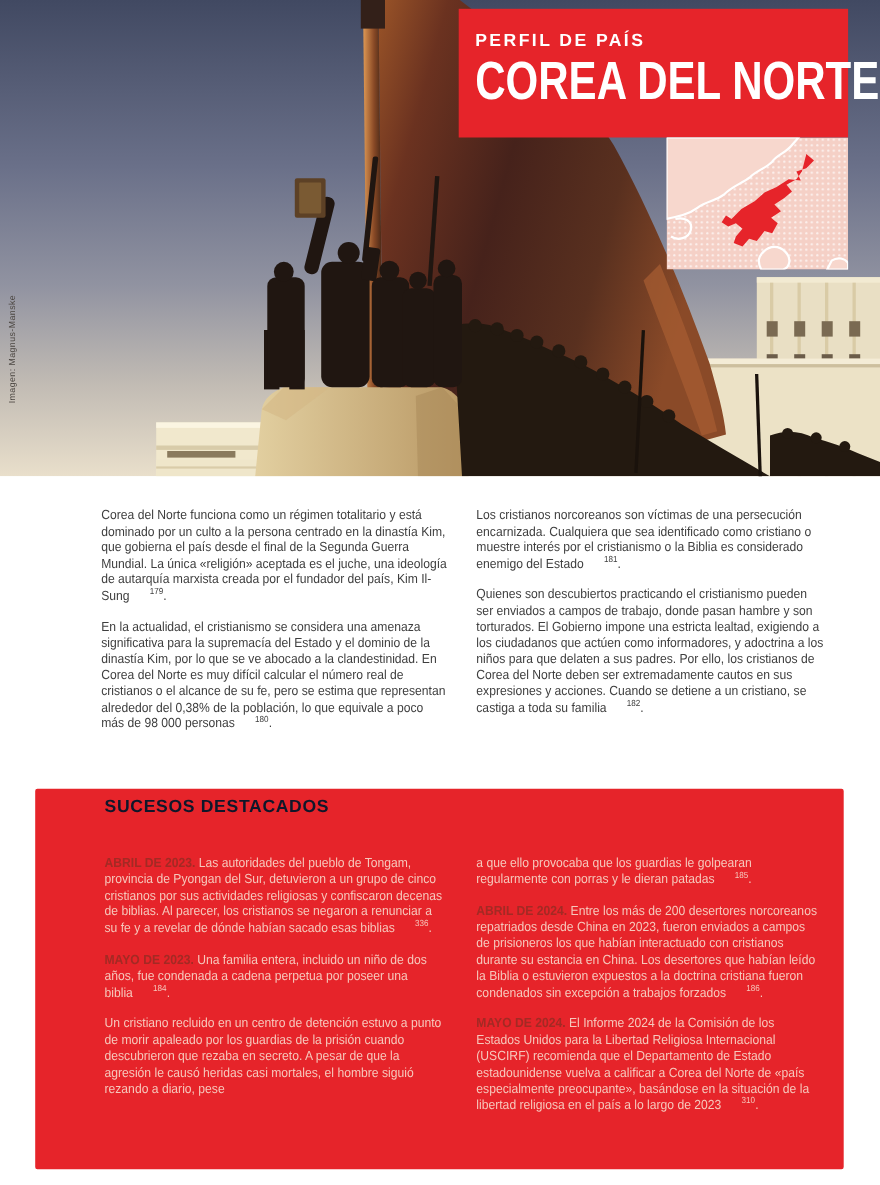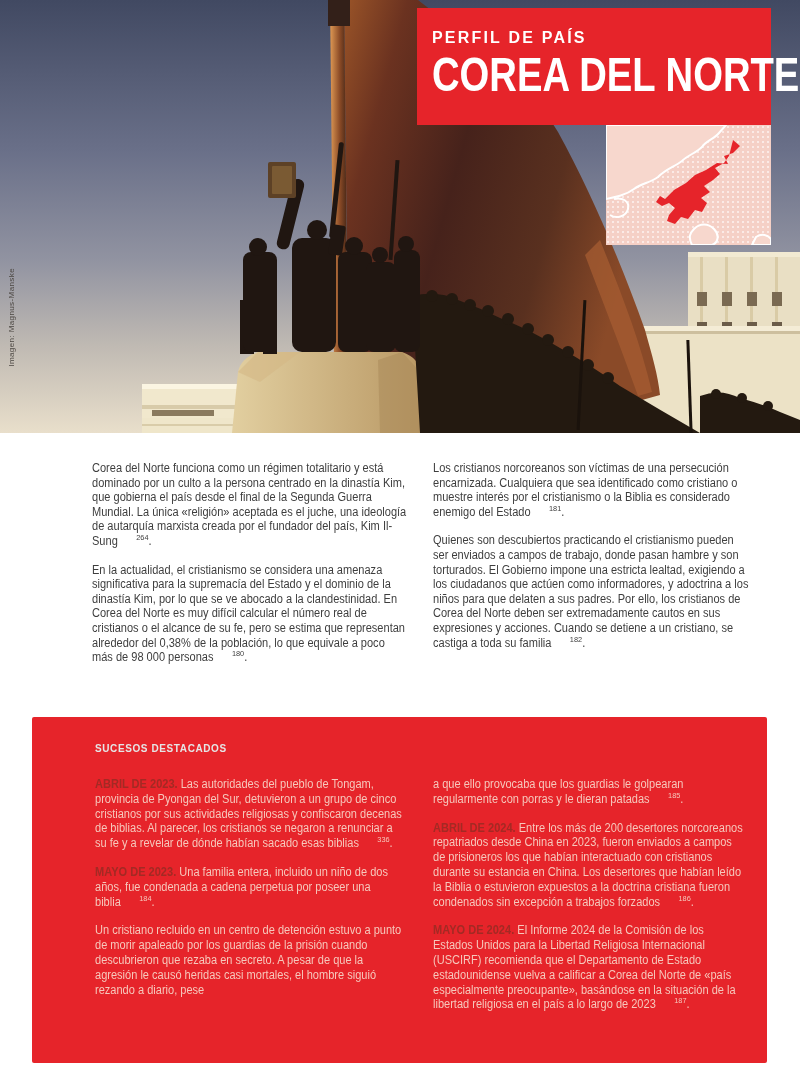--- a/index.html
+++ b/index.html
@@ -28,22 +28,22 @@
          font-size:12px;line-height:14.6px;}
   .intro .col{position:absolute;top:0;width:344px;transform:scaleX(.92);transform-origin:0 0;}
   .intro .col-l{left:92px;}
   .intro .col-r{left:433px;}
   p{margin:0 0 14px 0;}
   sup{font-size:8px;line-height:0;margin-left:20px;}
 
   
   .hl{position:absolute;left:32px;top:717px;width:735px;height:346px;background:#e6242a;
       border-radius:2px;}
-  .hl-heading{position:absolute;left:63px;top:26px;font-size:10px;font-weight:bold;
-              letter-spacing:.6px;color:#e5e5e5;}
+  .hl-heading{position:absolute;left:63px;top:8px;font-size:16px;font-weight:bold;
+              letter-spacing:.6px;color:#0f172a;}
   .hl .col{position:absolute;top:60px;width:337px;transform:scaleX(.92);transform-origin:0 0;
            font-size:12px;line-height:14.8px;color:#f6c8bc;}
   .hl .col-l{left:63px;}
   .hl .col-r{left:401px;}
   .hl strong{color:#a32a24;font-weight:bold;}
 </style>
 </head>
 <body>
 
 <div class="page">
@@ -189,38 +189,38 @@
       <path d="M0,0 L120,0 L113,8 C108,14 100,16 96,22 C90,28 82,30 76,36 C68,42 60,44 52,52 C44,58 36,58 28,64 C20,70 10,72 0,74 Z" fill="#f7d7cd" stroke="#ffffff" stroke-width="2"></path>
       <path d="M8,74 C16,72 24,76 22,84 C20,92 10,94 4,90" fill="none" stroke="#ffffff" stroke-width="2"></path>
       <path d="M88,104 C94,98 102,98 108,104 C114,110 112,118 106,120 L86,120 C82,112 84,108 88,104 Z" fill="#f7d7cd" stroke="#ffffff" stroke-width="2"></path>
       <path d="M150,112 C156,108 162,110 165,114 L165,120 L146,120 Z" fill="#f7d7cd" stroke="#ffffff" stroke-width="2"></path>
       <polygon points="127,15 134,21 127,28 118,31 122,39 111,38 100,45 89,50 80,58 68,65 59,74 54,71 50,77 56,81 63,78 69,83 63,90 61,96 69,99 75,92 82,94 89,85 96,87 101,78 95,73 104,67 98,61 107,55 114,49 109,43 118,38 123,31" fill="#e6242a"></polygon>
     </svg>
   </div>
 
   <div class="intro">
     <div class="col col-l">
-      <p><span>Corea del Norte funciona como un régimen totalitario y está dominado por un culto a la persona centrado en la dinastía Kim, que gobierna el país desde el final de la Segunda Guerra Mundial. La única «religión» aceptada es el juche, una ideología de autarquía marxista creada por el fundador del país, Kim Il-Sung</span><sup>264</sup><span>.</span></p>
+      <p><span>Corea del Norte funciona como un régimen totalitario y está dominado por un culto a la persona centrado en la dinastía Kim, que gobierna el país desde el final de la Segunda Guerra Mundial. La única «religión» aceptada es el juche, una ideología de autarquía marxista creada por el fundador del país, Kim Il-Sung</span><sup>179</sup><span>.</span></p>
       <p><span>En la actualidad, el cristianismo se considera una amenaza significativa para la supremacía del Estado y el dominio de la dinastía Kim, por lo que se ve abocado a la clandestinidad. En Corea del Norte es muy difícil calcular el número real de cristianos o el alcance de su fe, pero se estima que representan alrededor del 0,38% de la población, lo que equivale a poco más de 98 000 personas</span><sup>180</sup><span>.</span></p>
     </div>
     <div class="col col-r">
       <p><span>Los cristianos norcoreanos son víctimas de una persecución encarnizada. Cualquiera que sea identificado como cristiano o muestre interés por el cristianismo o la Biblia es considerado enemigo del Estado</span><sup>181</sup><span>.</span></p>
       <p><span>Quienes son descubiertos practicando el cristianismo pueden ser enviados a campos de trabajo, donde pasan hambre y son torturados. El Gobierno impone una estricta lealtad, exigiendo a los ciudadanos que actúen como informadores, y adoctrina a los niños para que delaten a sus padres. Por ello, los cristianos de Corea del Norte deben ser extremadamente cautos en sus expresiones y acciones. Cuando se detiene a un cristiano, se castiga a toda su familia</span><sup>182</sup><span>.</span></p>
     </div>
   </div>
 
   <div class="hl">
     <div class="hl-heading">SUCESOS DESTACADOS</div>
 
     <div class="col col-l">
       <p><strong>ABRIL DE 2023.</strong><span> Las autoridades del pueblo de Tongam, provincia de Pyongan del Sur, detuvieron a un grupo de cinco cristianos por sus actividades religiosas y confiscaron decenas de biblias. Al parecer, los cristianos se negaron a renunciar a su fe y a revelar de dónde habían sacado esas biblias</span><sup>336</sup><span>.</span></p>
       <p><strong>MAYO DE 2023.</strong><span> Una familia entera, incluido un niño de dos años, fue condenada a cadena perpetua por poseer una biblia</span><sup>184</sup><span>.</span></p>
       <p><span>Un cristiano recluido en un centro de detención estuvo a punto de morir apaleado por los guardias de la prisión cuando descubrieron que rezaba en secreto. A pesar de que la agresión le causó heridas casi mortales, el hombre siguió rezando a diario, pese</span></p>
     </div>
 
     <div class="col col-r">
       <p><span>a que ello provocaba que los guardias le golpearan regularmente con porras y le dieran patadas</span><sup>185</sup><span>.</span></p>
       <p><strong>ABRIL DE 2024.</strong><span> Entre los más de 200 desertores norcoreanos repatriados desde China en 2023, fueron enviados a campos de prisioneros los que habían interactuado con cristianos durante su estancia en China. Los desertores que habían leído la Biblia o estuvieron expuestos a la doctrina cristiana fueron condenados sin excepción a trabajos forzados</span><sup>186</sup><span>.</span></p>
-      <p><strong>MAYO DE 2024.</strong><span> El Informe 2024 de la Comisión de los Estados Unidos para la Libertad Religiosa Internacional (USCIRF) recomienda que el Departamento de Estado estadounidense vuelva a calificar a Corea del Norte de «país especialmente preocupante», basándose en la situación de la libertad religiosa en el país a lo largo de 2023</span><sup>187</sup><span>.</span></p>
+      <p><strong>MAYO DE 2024.</strong><span> El Informe 2024 de la Comisión de los Estados Unidos para la Libertad Religiosa Internacional (USCIRF) recomienda que el Departamento de Estado estadounidense vuelva a calificar a Corea del Norte de «país especialmente preocupante», basándose en la situación de la libertad religiosa en el país a lo largo de 2023</span><sup>310</sup><span>.</span></p>
     </div>
   </div>
 
 </div>
 
 </body></html>

